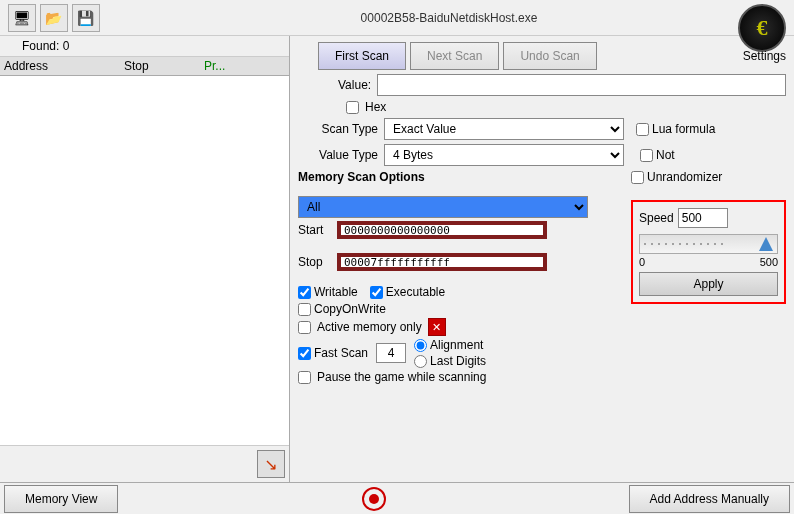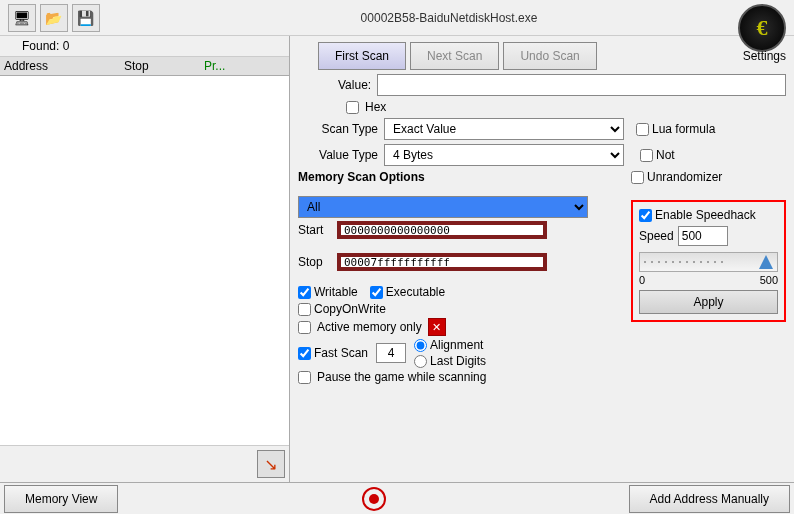--- a/index.html
+++ b/index.html
@@ -549,24 +549,20 @@
           <span>Pause the game while scanning</span>
         </div>
       </div>
 
       <div style="display:flex;flex-direction:column;gap:16px;min-width:155px;">
         <label class="checkbox-label">
           <input type="checkbox" style="">
           <span>Unrandomizer</span>
         </label>
         <div style="border:2px solid red;padding:6px;background:#f0f0f0;display:flex;flex-direction:column;gap:4px;">
-          <label class="checkbox-label">
-            <input type="checkbox" checked="" style="">
-            <span>Enable Speedhack</span>
-          </label>
           <div class="speed-row">
             <span>Speed</span>
             <input type="text" class="speed-input" value="500" style="">
           </div>
 
           <div class="slider-container">
             <div class="slider-track">
               <div class="slider-dots">
                 <div class="slider-dot"></div>
                 <div class="slider-dot"></div>

